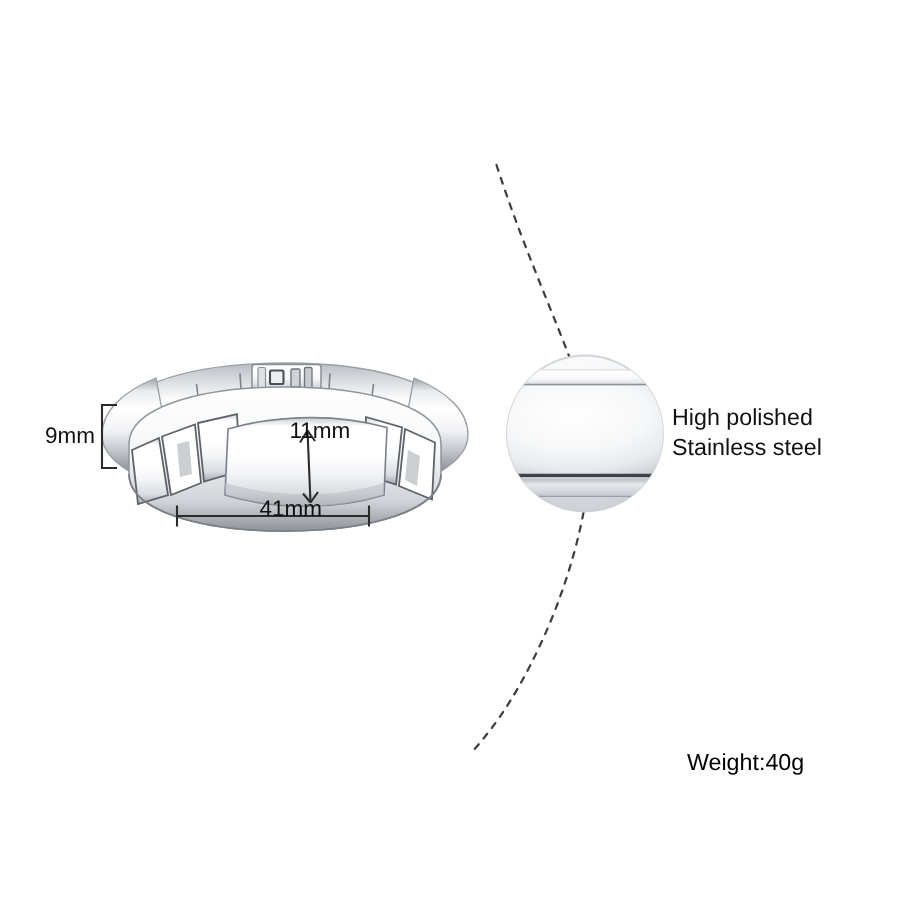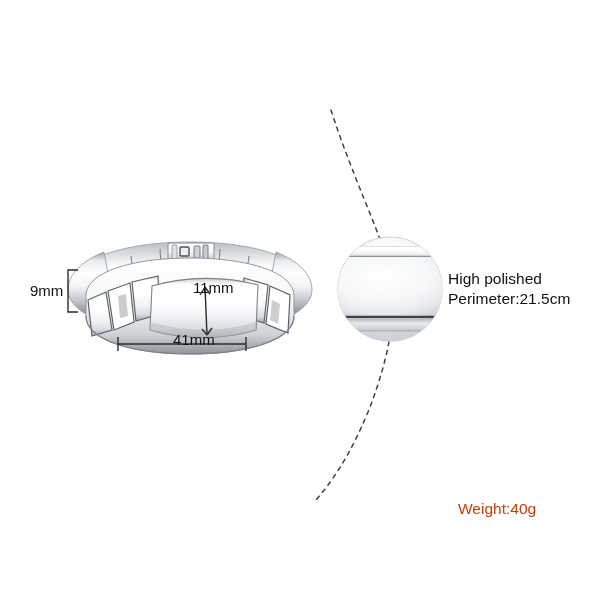--- a/index.html
+++ b/index.html
@@ -50,21 +50,21 @@
     white-space: nowrap;
   }
   #spec-text div { margin: 0; padding: 0; }
 
   #weight-text {
     position: absolute;
     left: 458px;
     top: 501px;
     font-size: 15.5px;
     line-height: 1;
-    color: #c2410c;
+    color: #000000;
     white-space: nowrap;
     text-align: center;
   }
 
   
   #magnifier {
     position: absolute;
     left: 337px;
     top: 236px;
     width: 106px;
@@ -275,18 +275,18 @@
   </svg>
 
   <div class="dim-label" id="label-9mm">9mm</div>
 
   <div class="dim-label" id="label-11mm">11mm</div>
 
   <div class="dim-label" id="label-41mm">41mm</div>
 
   <div id="spec-text">
     <div>High polished</div>
-    <div>Perimeter:21.5cm</div>
+    <div>Stainless steel</div>
   </div>
 
   <div id="weight-text">Weight:40g</div>
 
 </div>
 
 </body></html>

